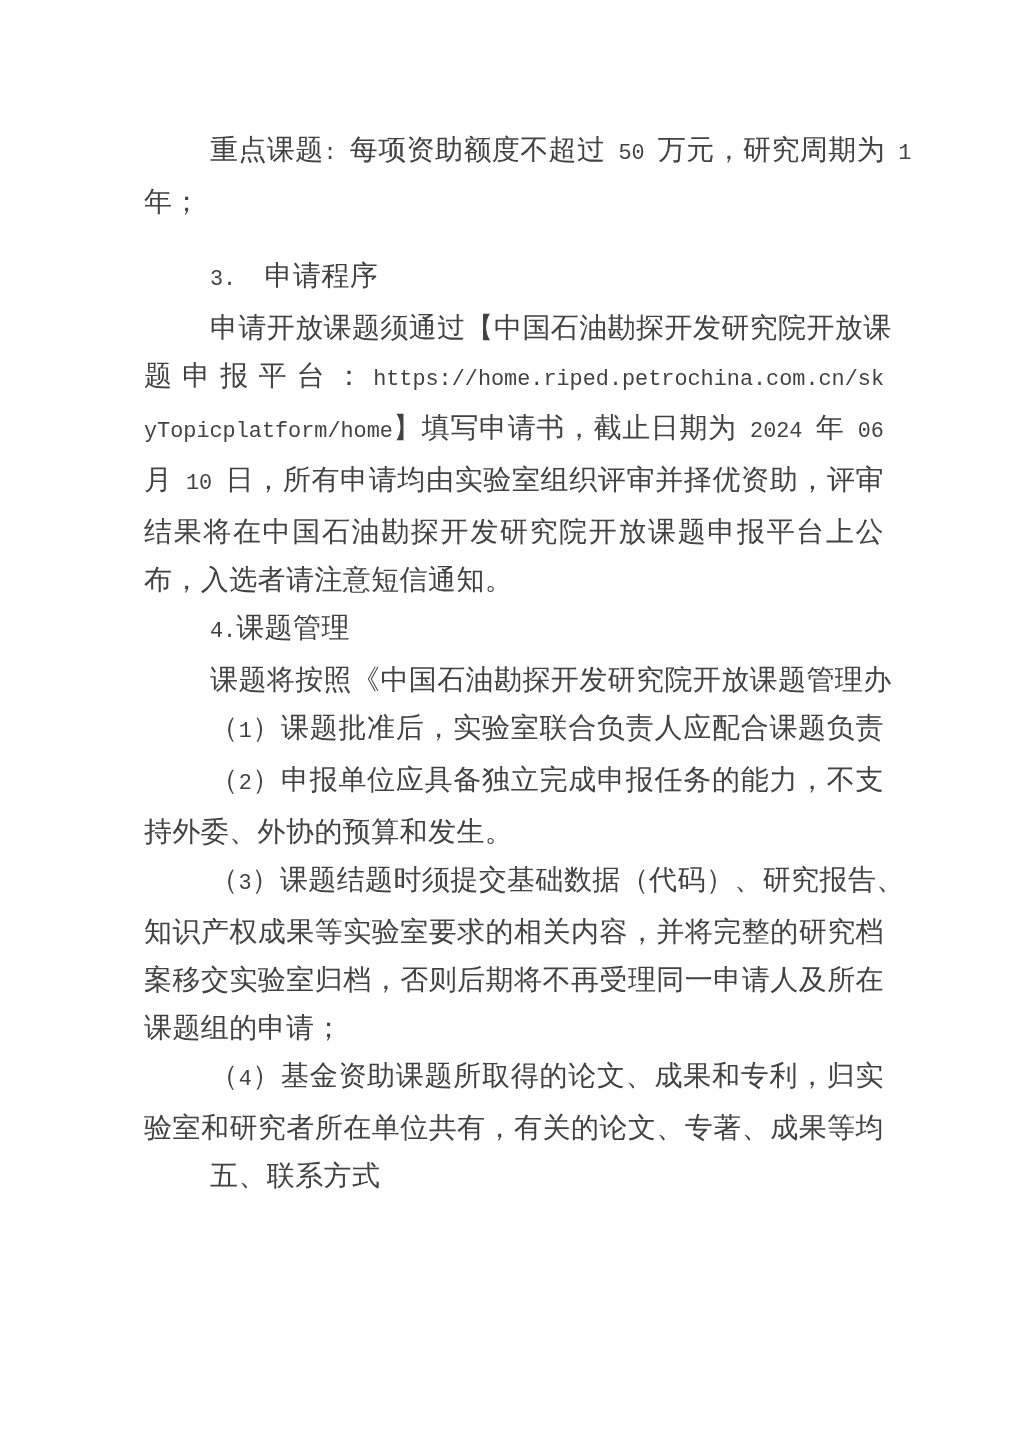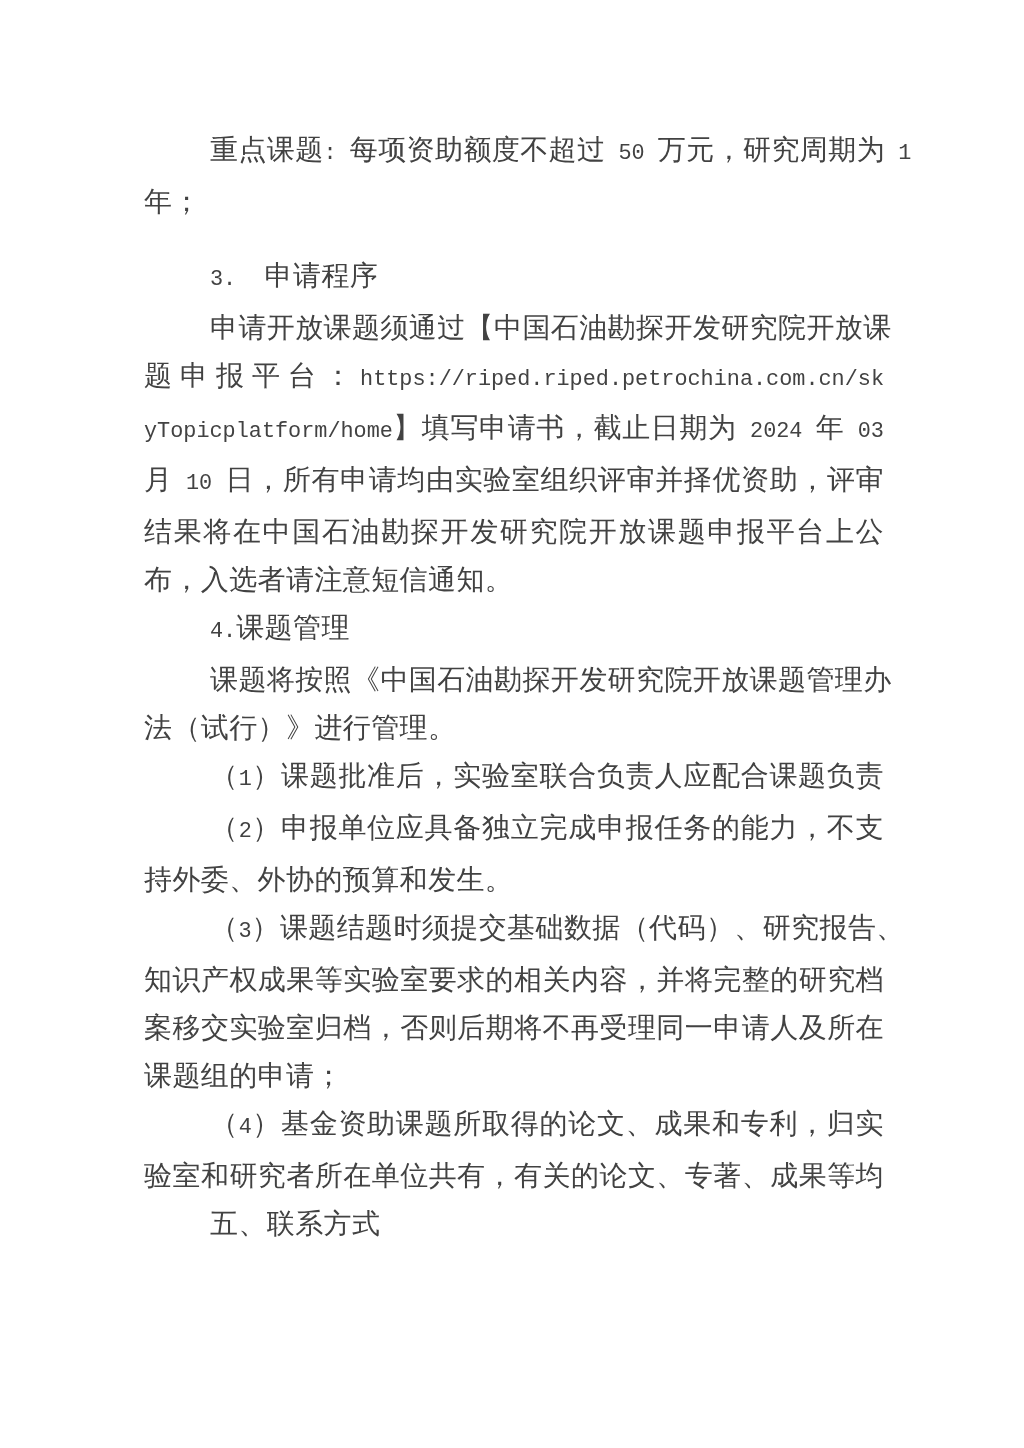--- a/index.html
+++ b/index.html
@@ -51,28 +51,27 @@
 </style>
 </head>
 <body>
 
 <div class="page">
   <div class="text-block" id="doc-body">
       <div class="line indent fill">重点课题<span class="latin">: </span>每项资助额度不超过<span class="latin"> 50 </span>万元，研究周期为<span class="latin"> 1</span></div>
       <div class="line">年；</div>
       <div class="line indent space-before"><span class="latin">3.</span>　申请程序</div>
       <div class="line indent fill">申请开放课题须通过【中国石油勘探开发研究院开放课</div>
-      <div class="line fill">题申报平台：<span class="latin">https://riped.riped.petrochina.com.cn/sk</span></div>
-      <div class="line fill"><span class="latin">yTopicplatform/home</span>】填写申请书，截止日期为<span class="latin"> 2024 </span>年<span class="latin"> 03</span></div>
+      <div class="line fill">题申报平台：<span class="latin">https://home.riped.petrochina.com.cn/sk</span></div>
+      <div class="line fill"><span class="latin">yTopicplatform/home</span>】填写申请书，截止日期为<span class="latin"> 2024 </span>年<span class="latin"> 06</span></div>
       <div class="line fill">月<span class="latin"> 10 </span>日，所有申请均由实验室组织评审并择优资助，评审</div>
       <div class="line fill">结果将在中国石油勘探开发研究院开放课题申报平台上公</div>
       <div class="line">布，入选者请注意短信通知。</div>
       <div class="line indent"><span class="latin">4.</span>课题管理</div>
       <div class="line indent fill">课题将按照《中国石油勘探开发研究院开放课题管理办</div>
-      <div class="line">法（试行）》进行管理。</div>
       <div class="line indent fill">（<span class="latin">1</span>）课题批准后，实验室联合负责人应配合课题负责</div>
       <div class="line indent fill">（<span class="latin">2</span>）申报单位应具备独立完成申报任务的能力，不支</div>
       <div class="line">持外委、外协的预算和发生。</div>
       <div class="line indent fill">（<span class="latin">3</span>）课题结题时须提交基础数据（代码）、研究报告、</div>
       <div class="line fill">知识产权成果等实验室要求的相关内容，并将完整的研究档</div>
       <div class="line fill">案移交实验室归档，否则后期将不再受理同一申请人及所在</div>
       <div class="line">课题组的申请；</div>
       <div class="line indent fill">（<span class="latin">4</span>）基金资助课题所取得的论文、成果和专利，归实</div>
       <div class="line fill">验室和研究者所在单位共有，有关的论文、专著、成果等均</div>
       <div class="line indent">五、联系方式</div>

